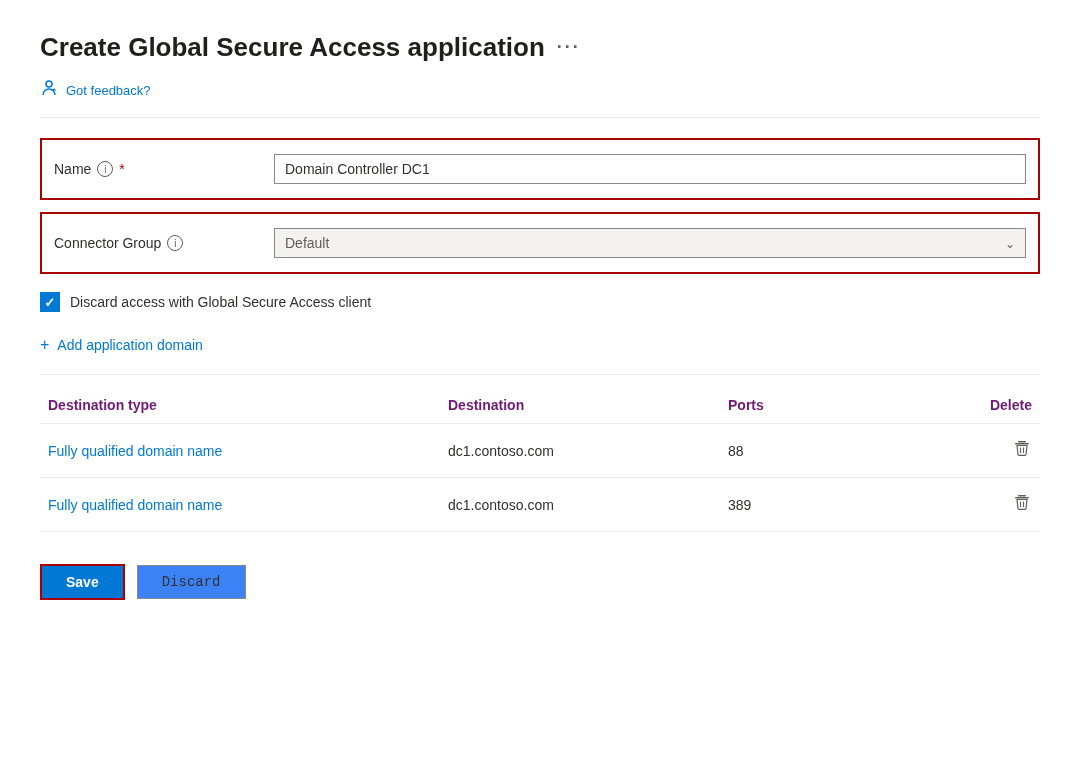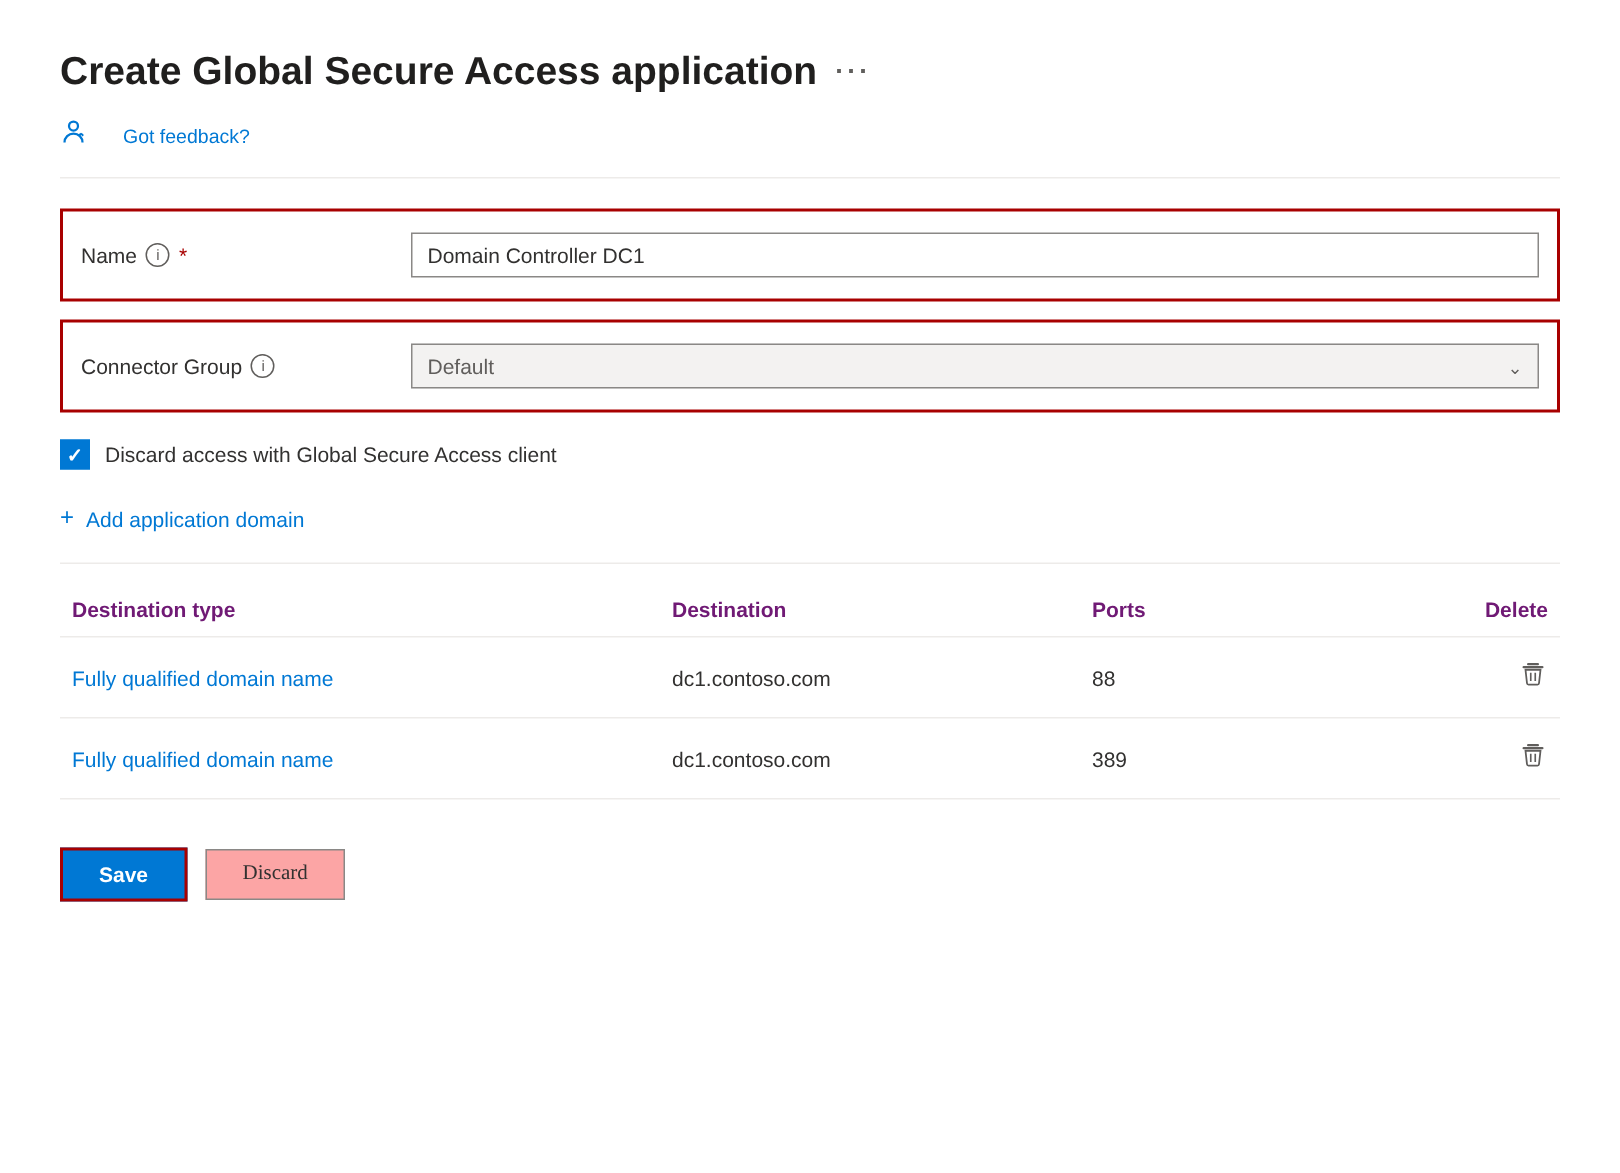--- a/index.html
+++ b/index.html
@@ -22,21 +22,21 @@
     }
     .ellipsis-btn {
       font-size: 18px;
       color: #605e5c;
       cursor: pointer;
       letter-spacing: 2px;
     }
     .feedback-row {
       display: flex;
       align-items: center;
-      gap: 24px;
+      gap: 8px;
       color: #0078d4;
       font-size: 13px;
       margin-bottom: 20px;
       padding-bottom: 16px;
       border-bottom: 1px solid #edebe9;
     }
     .feedback-icon {
       color: #0078d4;
       font-size: 16px;
     }
@@ -202,27 +202,27 @@
       background: #0078d4;
       color: white;
       border: 2px solid #a80000;
       padding: 8px 24px;
       font-size: 14px;
       font-weight: 600;
       cursor: pointer;
       font-family: inherit;
     }
     .discard-btn {
-      background: #fca5a5;
+      background: #3b82f6;
       color: #323130;
       border: 1px solid #8a8886;
       padding: 8px 24px;
       font-size: 14px;
       cursor: pointer;
-      font-family: Liberation Serif, serif;
+      font-family: Liberation Mono, monospace;
     }
   </style>
 </head>
 <body>
 
 <div class="page-title">
   <span>Create Global Secure Access application</span>
   <span class="ellipsis-btn">···</span>
 </div>
 

